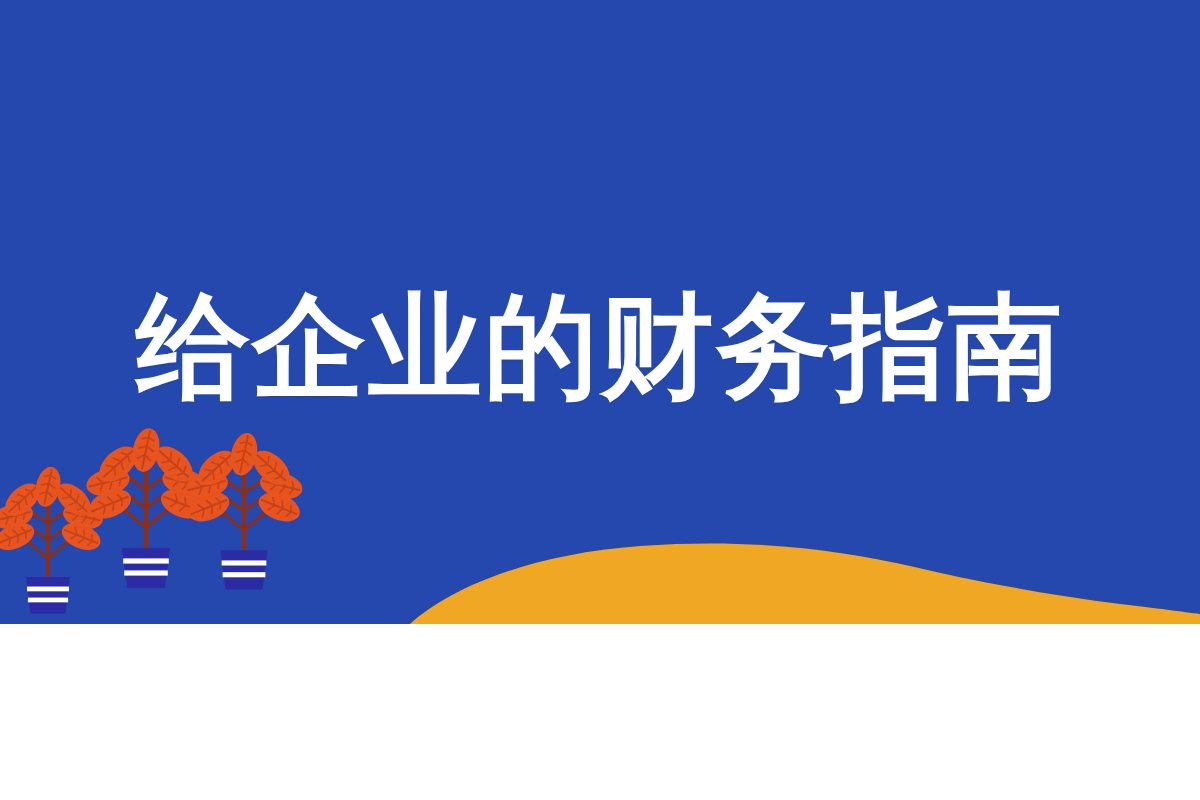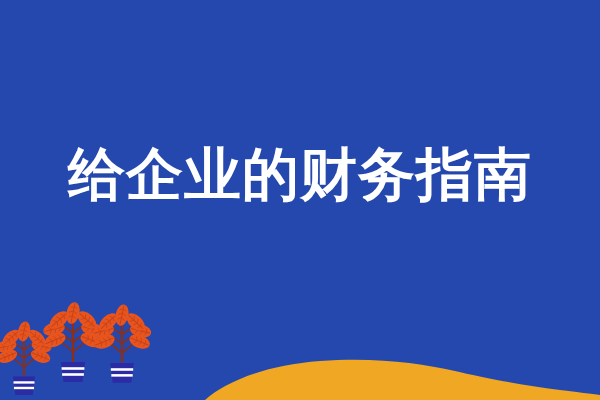--- a/index.html
+++ b/index.html
@@ -3,21 +3,21 @@
 <meta charset="utf-8">
 <style>
   html, body {
     margin: 0;
     padding: 0;
     background: #ffffff;
   }
   #slide {
     position: relative;
     width: 600px;
-    height: 400px;
+    height: 312px;
     overflow: hidden;
     background: #2448AE;
     font-family: "Liberation Sans", "DejaVu Sans", sans-serif;
   }
   #bg-layer {
     position: absolute;
     inset: 0;
     background: #2448AE;
   }
   #hill-layer {

